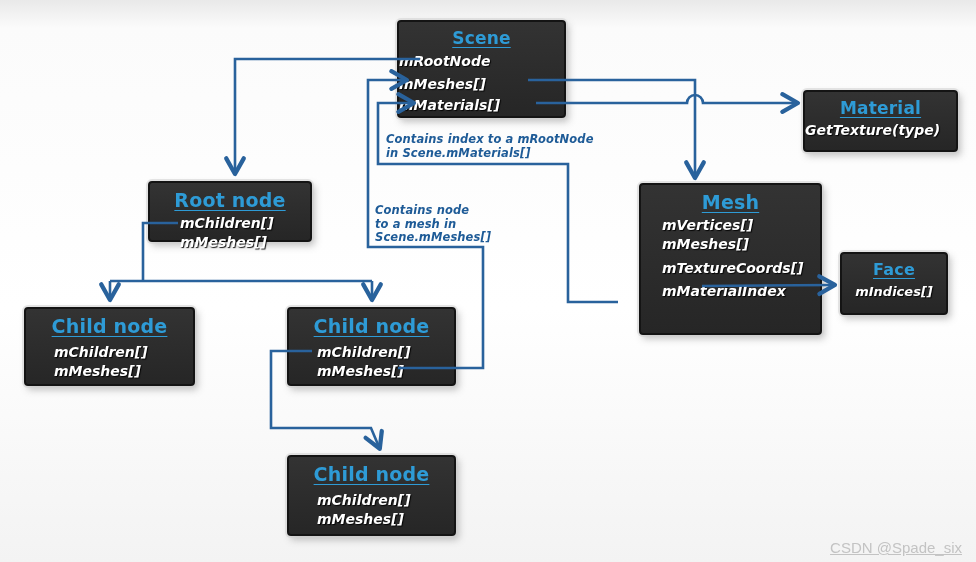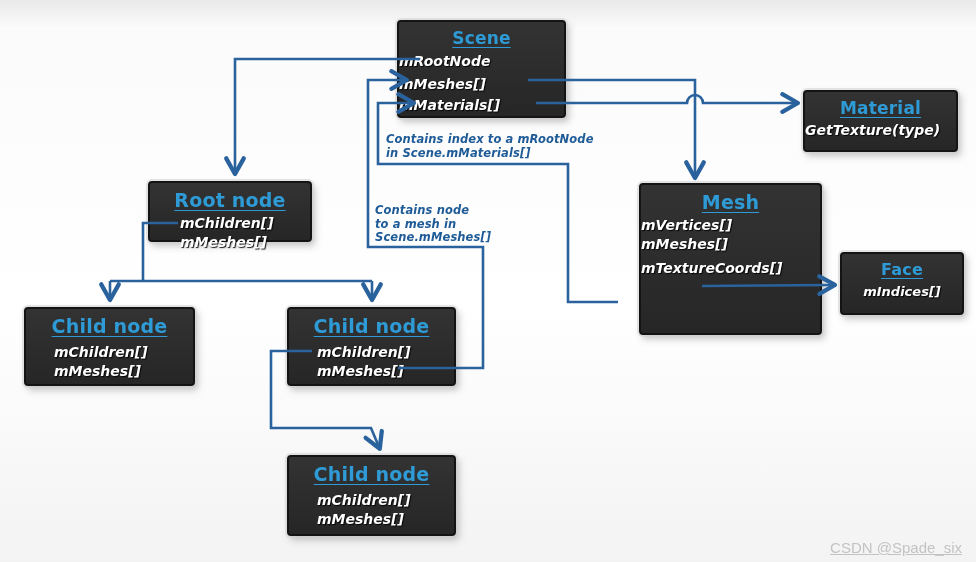--- a/index.html
+++ b/index.html
@@ -35,25 +35,25 @@
   .node-material{left:803px;top:90px;width:155px;height:62px;}
   .node-material .node-title{font-size:17px;}
   .node-material .member{text-align:left;}
 
   .node-root{left:148px;top:181px;width:164px;height:61px;}
   .node-root .node-title{font-size:19px;}
   .node-root .member{padding-left:30px;}
 
   .node-mesh{left:607px;top:183px;width:183px;height:152px;margin-left:32px;}
   .node-mesh .node-title{font-size:19px;}
-  .node-mesh .member{line-height:18.5px;}
+  .node-mesh .member{padding-left:21px;line-height:18.5px;}
   .node-mesh .member:nth-of-type(4){margin-top:6px;}
   .node-mesh .member:nth-of-type(5){margin-top:4px;}
 
-  .node-face{left:840px;top:252px;width:124px;height:63px;}
+  .node-face{left:840px;top:252px;width:108px;height:63px;}
   .node-face .node-title{font-size:16px;}
   .node-face .member{text-align:center;font-size:13px;}
 
   .node-child-left{left:24px;top:307px;width:171px;height:79px;}
   .node-child-middle{left:287px;top:307px;width:169px;height:79px;}
   .node-child-bottom{left:287px;top:455px;width:169px;height:81px;}
   .node-child-left .node-title,
   .node-child-middle .node-title,
   .node-child-bottom .node-title{font-size:19px;}
   .node-child-left .member{padding-left:28px;}
@@ -96,20 +96,21 @@
     <div class="node-title">Root node</div>
     <div class="member">mChildren[]</div>
     <div class="member">mMeshes[]</div>
   </div>
 
   <div class="node node-mesh">
     <div class="node-title">Mesh</div>
     <div class="member">mVertices[]</div>
     <div class="member">mMeshes[]</div>
     <div class="member">mTextureCoords[]</div>
+    <div class="member">mMaterialIndex</div>
   </div>
 
   <div class="node node-face">
     <div class="node-title">Face</div>
     <div class="member">mIndices[]</div>
   </div>
 
   <div class="node node-child-left">
     <div class="node-title">Child node</div>
     <div class="member">mChildren[]</div>

